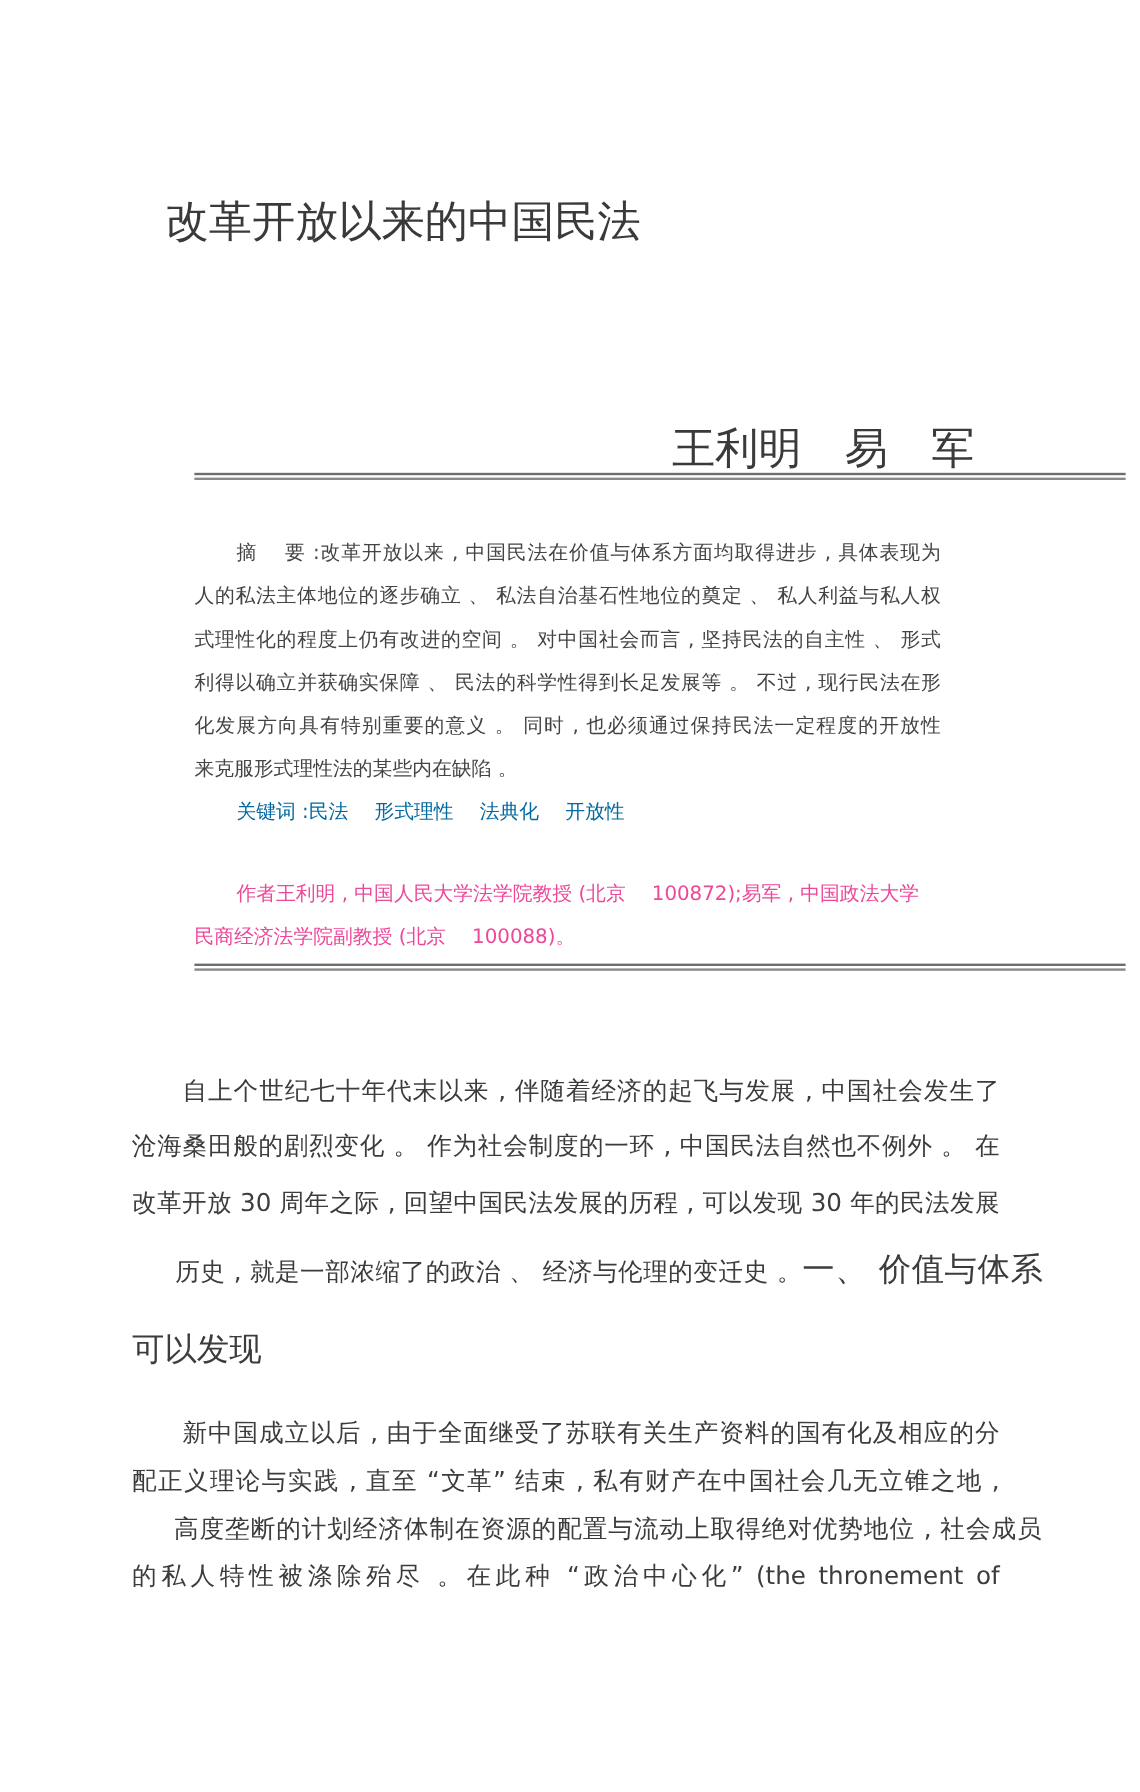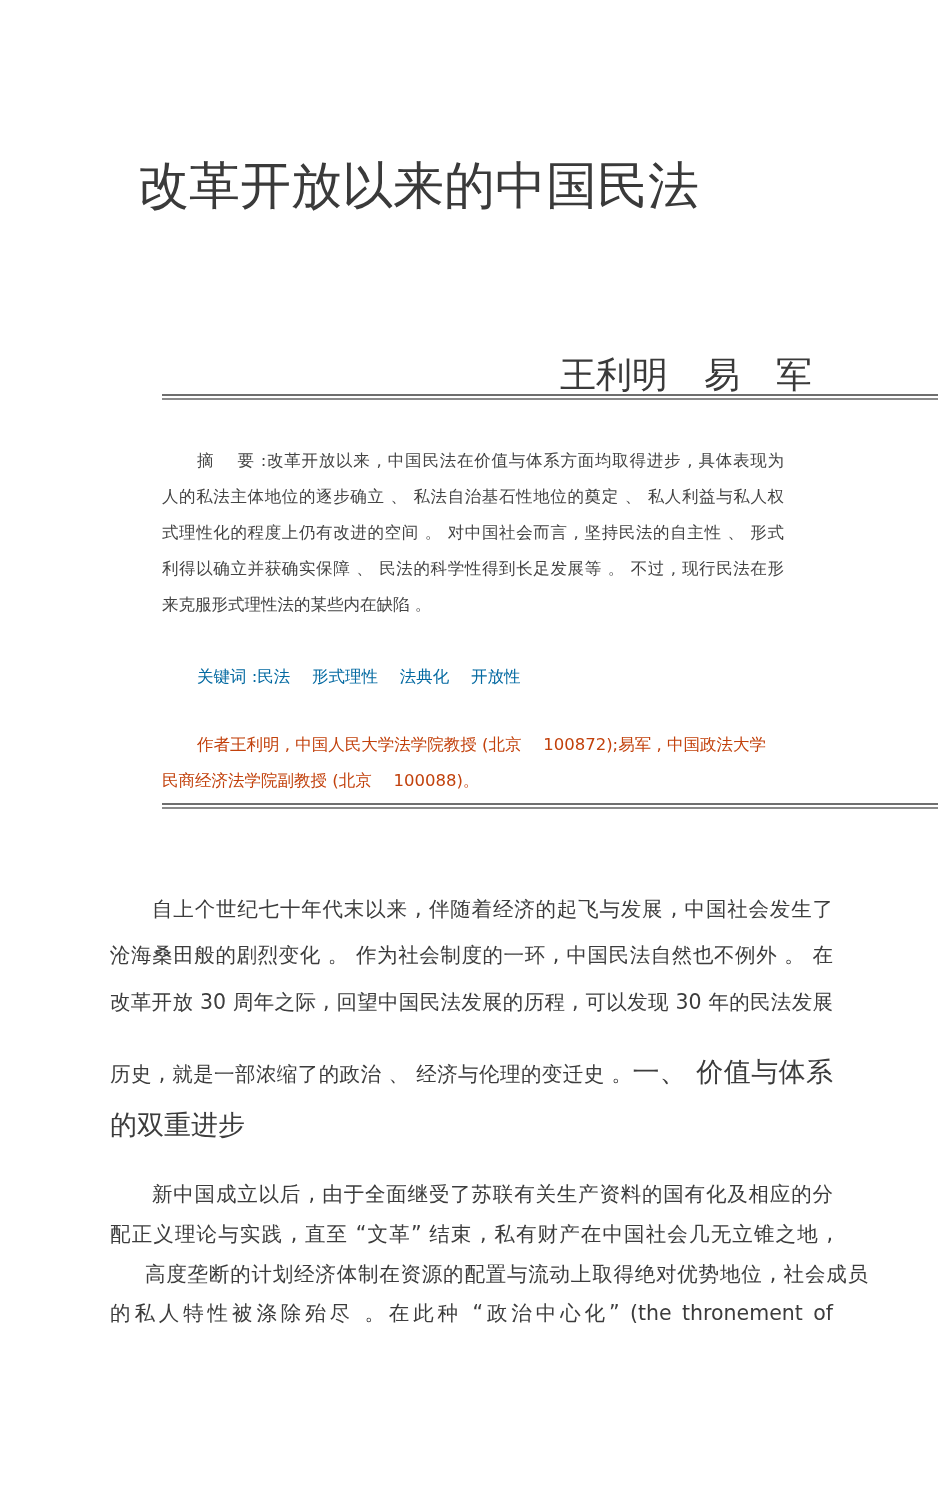--- a/index.html
+++ b/index.html
@@ -13,21 +13,21 @@
     position: relative;
     overflow: hidden;
     font-family: "DejaVu Sans", "Liberation Sans", sans-serif;
     color: #3c3c3c;
   }
   .abs { position: absolute; }
 
   .title {
     left: 138px;
     top: 148px;
-    font-size: 51px;
+    font-size: 36px;
     line-height: 76px;
     color: #3a3a3a;
     letter-spacing: 0px;
     white-space: nowrap;
   }
 
   .authors {
     left: 560px;
     width: 232px;
     top: 355px;
@@ -79,21 +79,21 @@
     color: #0369a1;
     white-space: pre;
   }
 
   .author-note {
     left: 162px;
     width: 622px;
     top: 727px;
     font-size: 16.5px;
     line-height: 36px;
-    color: #c2410c;
+    color: #ec4899;
   }
   .author-note .line {
     display: block;
     white-space: pre;
   }
 
   .body-text {
     left: 110px;
     width: 723px;
     font-size: 20.5px;
@@ -128,43 +128,44 @@
 <div class="abs double-rule" style="top:394px;">
   <div class="line l1"></div>
   <div class="line l2"></div>
 </div>
 
 <div class="abs abstract">
   <span class="line indent">摘　 要 :改革开放以来 , 中国民法在价值与体系方面均取得进步 , 具体表现为</span>
   <span class="line">人的私法主体地位的逐步确立 、 私法自治基石性地位的奠定 、 私人利益与私人权</span>
   <span class="line">式理性化的程度上仍有改进的空间 。 对中国社会而言 , 坚持民法的自主性 、 形式</span>
   <span class="line">利得以确立并获确实保障 、 民法的科学性得到长足发展等 。 不过 , 现行民法在形</span>
+  <span class="line">化发展方向具有特别重要的意义 。 同时 , 也必须通过保持民法一定程度的开放性</span>
   <span class="line last">来克服形式理性法的某些内在缺陷 。</span>
 </div>
 
 <div class="abs keywords">关键词 :民法　 形式理性　 法典化　 开放性</div>
 
 <div class="abs author-note">
   <span class="line indent">作者王利明 , 中国人民大学法学院教授 (北京　 100872);易军 , 中国政法大学</span>
   <span class="line">民商经济法学院副教授 (北京　 100088)。</span>
 </div>
 
 <div class="abs double-rule" style="top:803px;">
   <div class="line l1"></div>
   <div class="line l2"></div>
 </div>
 
 <div class="abs body-text" style="top:0;">
   <span class="line first" style="top:893px;line-height:32px;">自上个世纪七十年代末以来 , 伴随着经济的起飞与发展 , 中国社会发生了</span>
   <span class="line" style="top:939px;line-height:32px;">沧海桑田般的剧烈变化 。 作为社会制度的一环 , 中国民法自然也不例外 。 在</span>
   <span class="line" style="top:986px;line-height:32px;">改革开放 30 周年之际 , 回望中国民法发展的历程 , 可以发现 30 年的民法发展</span>
-  <span class="line" style="top:1043px;line-height:57px;">
+  <span class="line" style="top:1043px;line-height:32px;margin-left:36px;">
     <span>历史 , 就是一部浓缩了的政治 、 经济与伦理的变迁史 。</span><span class="heading-inline">一、 价值与体系</span>
   </span>
-  <span class="line left-only heading-line" style="top:1105px;line-height:40px;">的双重进步</span>
+  <span class="line left-only heading-line" style="top:1105px;line-height:40px;">可以发现</span>
 </div>
 
 <div class="abs body-text" style="top:0;">
   <span class="line first" style="top:1178px;line-height:32px;">新中国成立以后 , 由于全面继受了苏联有关生产资料的国有化及相应的分</span>
   <span class="line" style="top:1218px;line-height:32px;">配正义理论与实践 , 直至 “文革” 结束 , 私有财产在中国社会几无立锥之地 ,</span>
   <span class="line" style="top:1258px;line-height:32px;margin-left:35px;">高度垄断的计划经济体制在资源的配置与流动上取得绝对优势地位 , 社会成员</span>
   <span class="line" style="top:1297px;line-height:32px;">的私人特性被涤除殆尽 。在此种 “政治中心化” (the thronement of</span>
 </div>
 
 </body></html>

